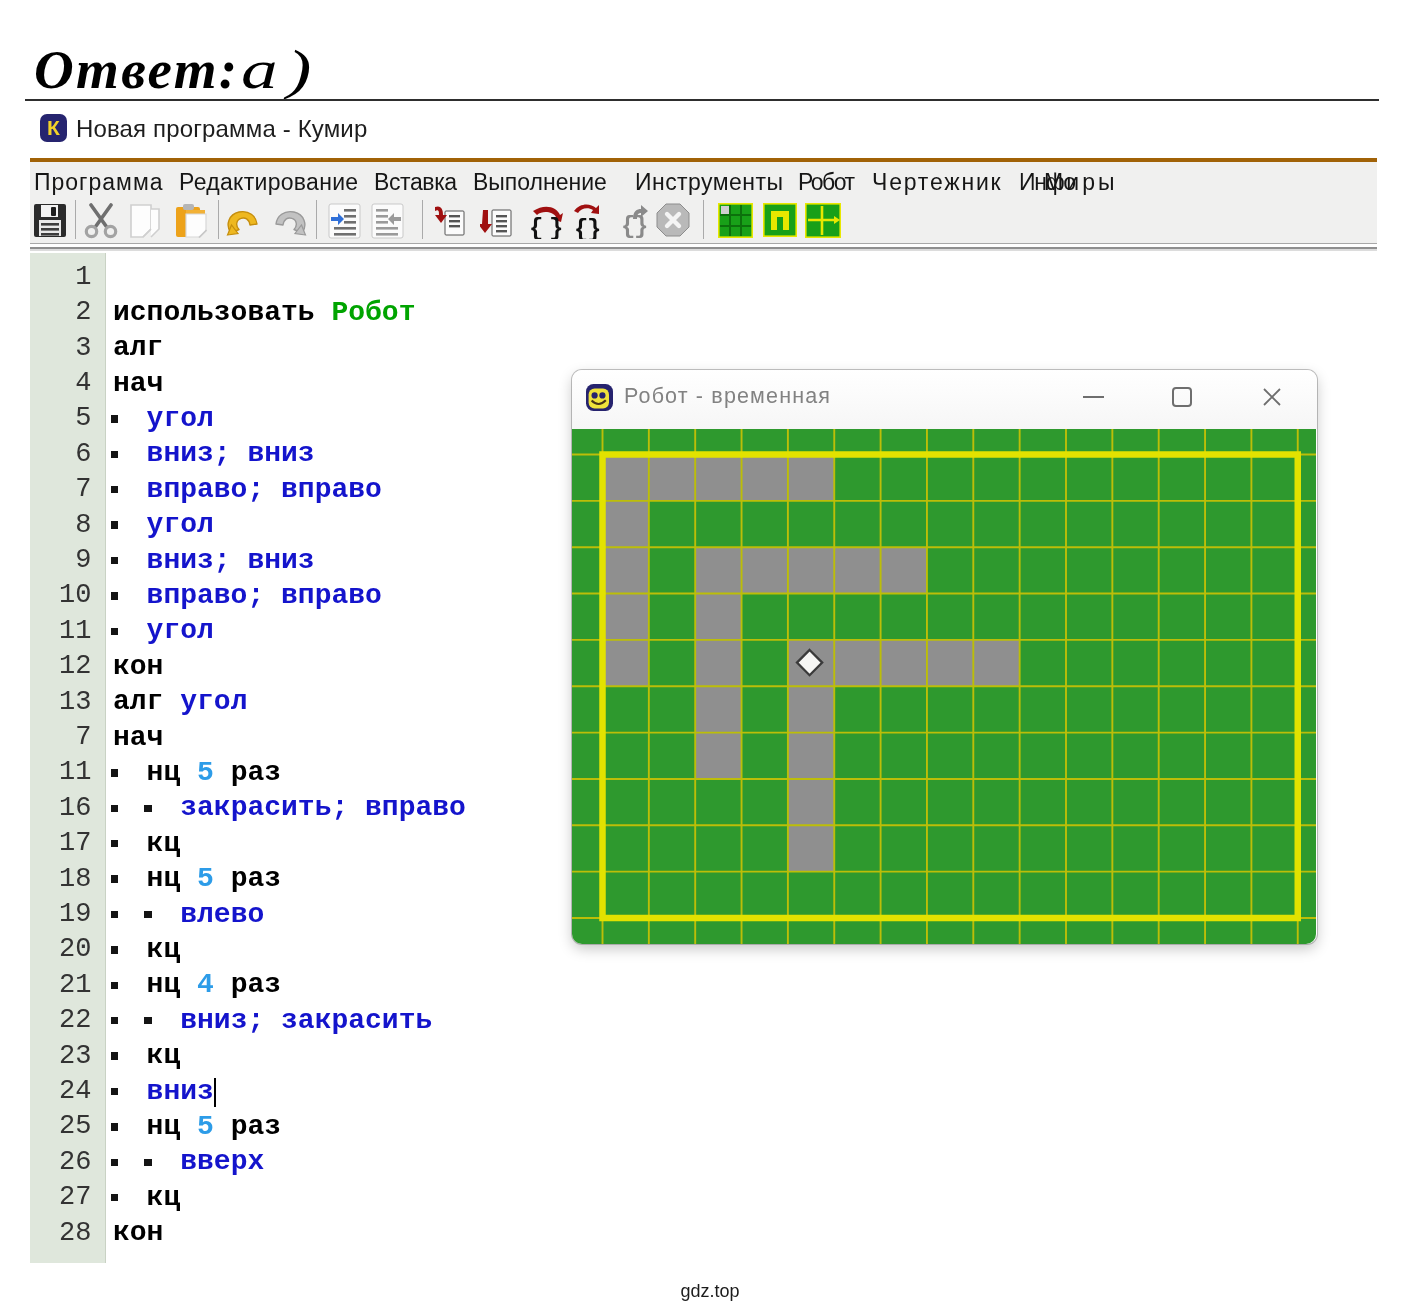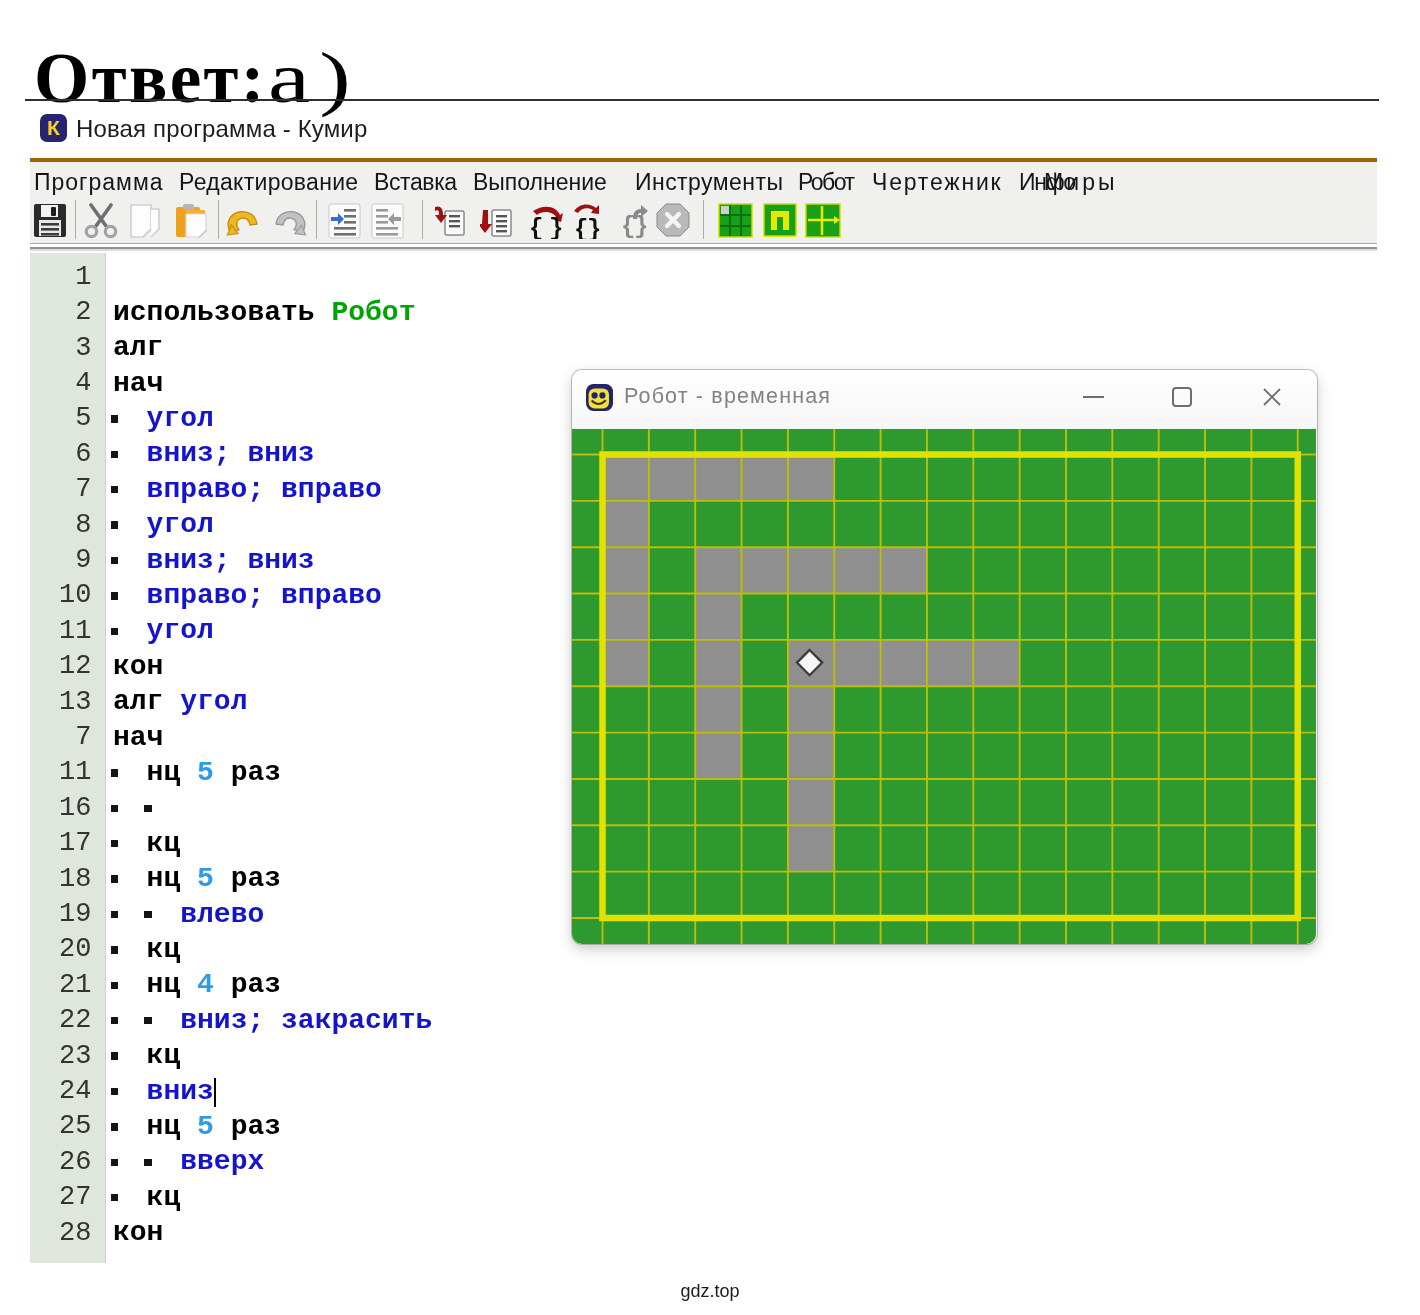--- a/index.html
+++ b/index.html
@@ -1,18 +1,18 @@
 <!DOCTYPE html>
 <html><head><meta charset="utf-8">
 <style>
 * { margin:0; padding:0; box-sizing:border-box; }
 html,body { width:1420px; height:1315px; background:#fff; font-family:"Liberation Sans", sans-serif; }
 #page { position:relative; width:1420px; height:1315px; overflow:hidden; }
 .toptxt { position:absolute; top:1px; left:0; width:1420px; text-align:center; font-size:19px; color:#1c1c1c; }
-.h1 { position:absolute; left:34px; top:38px; font-family:"Liberation Serif", serif; font-size:71px; color:#000; white-space:nowrap; }
+.h1 { position:absolute; left:34px; top:38px; font-family:"Liberation Serif", serif; font-size:55px; color:#000; white-space:nowrap;font-style:italic; }
 .h1 b { font-weight:bold; letter-spacing:2.4px; }
 .ha { display:inline-block; margin-left:1px; letter-spacing:7px; transform:scaleX(1.33); transform-origin:left; }
 .hr { position:absolute; left:25px; top:98.5px; width:1354px; height:2.2px; background:#2e2e2e; }
 .kicon { position:absolute; left:40px; top:114px; width:27px; height:28px; background:#26246f; border-radius:7px; color:#f3d229; font-weight:bold; font-size:21px; text-align:center; line-height:28px; }
 .ktitle { position:absolute; left:76px; top:115px; font-size:24px; letter-spacing:0.15px; color:#1d1d1d; }
 .menubar { position:absolute; left:30px; top:158px; width:1347px; height:38px; background:#f0f0ef; border-top:4px solid #a16207; }
 .mi { position:absolute; top:7px; font-size:23px; color:#161616; }
 .toolbar { position:absolute; left:30px; top:196px; width:1347px; height:48px; background:#f0f0ef; border-bottom:1px solid #a8a8a8; }
 .tsep { position:absolute; top:4px; width:1px; height:39px; background:#aaa; }
 .ticon { position:absolute; top:7px; }
@@ -212,21 +212,21 @@
 <div class="cl" style="top:401.4px"><i class="dot" style="left:-2.5px"></i><span class="k">&nbsp;&nbsp;</span><span class="b">вниз;&nbsp;вниз</span></div>
 <div class="cl" style="top:436.8px"><i class="dot" style="left:-2.5px"></i><span class="k">&nbsp;&nbsp;</span><span class="b">вправо;&nbsp;вправо</span></div>
 <div class="cl" style="top:472.2px"><i class="dot" style="left:-2.5px"></i><span class="k">&nbsp;&nbsp;</span><span class="b">угол</span></div>
 <div class="cl" style="top:507.6px"><i class="dot" style="left:-2.5px"></i><span class="k">&nbsp;&nbsp;</span><span class="b">вниз;&nbsp;вниз</span></div>
 <div class="cl" style="top:543.0px"><i class="dot" style="left:-2.5px"></i><span class="k">&nbsp;&nbsp;</span><span class="b">вправо;&nbsp;вправо</span></div>
 <div class="cl" style="top:578.4px"><i class="dot" style="left:-2.5px"></i><span class="k">&nbsp;&nbsp;</span><span class="b">угол</span></div>
 <div class="cl" style="top:613.8px"><span class="k">кон</span></div>
 <div class="cl" style="top:649.2px"><span class="k">алг&nbsp;</span><span class="b">угол</span></div>
 <div class="cl" style="top:684.6px"><span class="k">нач</span></div>
 <div class="cl" style="top:720.0px"><i class="dot" style="left:-2.5px"></i><span class="k">&nbsp;&nbsp;</span><span class="k">нц&nbsp;</span><span class="n">5</span><span class="k">&nbsp;раз</span></div>
-<div class="cl" style="top:755.4px"><i class="dot" style="left:-2.5px"></i><i class="dot" style="left:31.2px"></i><span class="k">&nbsp;&nbsp;&nbsp;&nbsp;</span></div>
+<div class="cl" style="top:755.4px"><i class="dot" style="left:-2.5px"></i><i class="dot" style="left:31.2px"></i><span class="k">&nbsp;&nbsp;&nbsp;&nbsp;</span><span class="b">закрасить;&nbsp;вправо</span></div>
 <div class="cl" style="top:790.8px"><i class="dot" style="left:-2.5px"></i><span class="k">&nbsp;&nbsp;</span><span class="k">кц</span></div>
 <div class="cl" style="top:826.2px"><i class="dot" style="left:-2.5px"></i><span class="k">&nbsp;&nbsp;</span><span class="k">нц&nbsp;</span><span class="n">5</span><span class="k">&nbsp;раз</span></div>
 <div class="cl" style="top:861.6px"><i class="dot" style="left:-2.5px"></i><i class="dot" style="left:31.2px"></i><span class="k">&nbsp;&nbsp;&nbsp;&nbsp;</span><span class="b">влево</span></div>
 <div class="cl" style="top:897.0px"><i class="dot" style="left:-2.5px"></i><span class="k">&nbsp;&nbsp;</span><span class="k">кц</span></div>
 <div class="cl" style="top:932.4px"><i class="dot" style="left:-2.5px"></i><span class="k">&nbsp;&nbsp;</span><span class="k">нц&nbsp;</span><span class="n">4</span><span class="k">&nbsp;раз</span></div>
 <div class="cl" style="top:967.8px"><i class="dot" style="left:-2.5px"></i><i class="dot" style="left:31.2px"></i><span class="k">&nbsp;&nbsp;&nbsp;&nbsp;</span><span class="b">вниз;&nbsp;закрасить</span></div>
 <div class="cl" style="top:1003.2px"><i class="dot" style="left:-2.5px"></i><span class="k">&nbsp;&nbsp;</span><span class="k">кц</span></div>
 <div class="cl" style="top:1038.6px"><i class="dot" style="left:-2.5px"></i><span class="k">&nbsp;&nbsp;</span><span class="b">вниз</span><i class="cur"></i></div>
 <div class="cl" style="top:1074.0px"><i class="dot" style="left:-2.5px"></i><span class="k">&nbsp;&nbsp;</span><span class="k">нц&nbsp;</span><span class="n">5</span><span class="k">&nbsp;раз</span></div>
 <div class="cl" style="top:1109.4px"><i class="dot" style="left:-2.5px"></i><i class="dot" style="left:31.2px"></i><span class="k">&nbsp;&nbsp;&nbsp;&nbsp;</span><span class="b">вверх</span></div>

